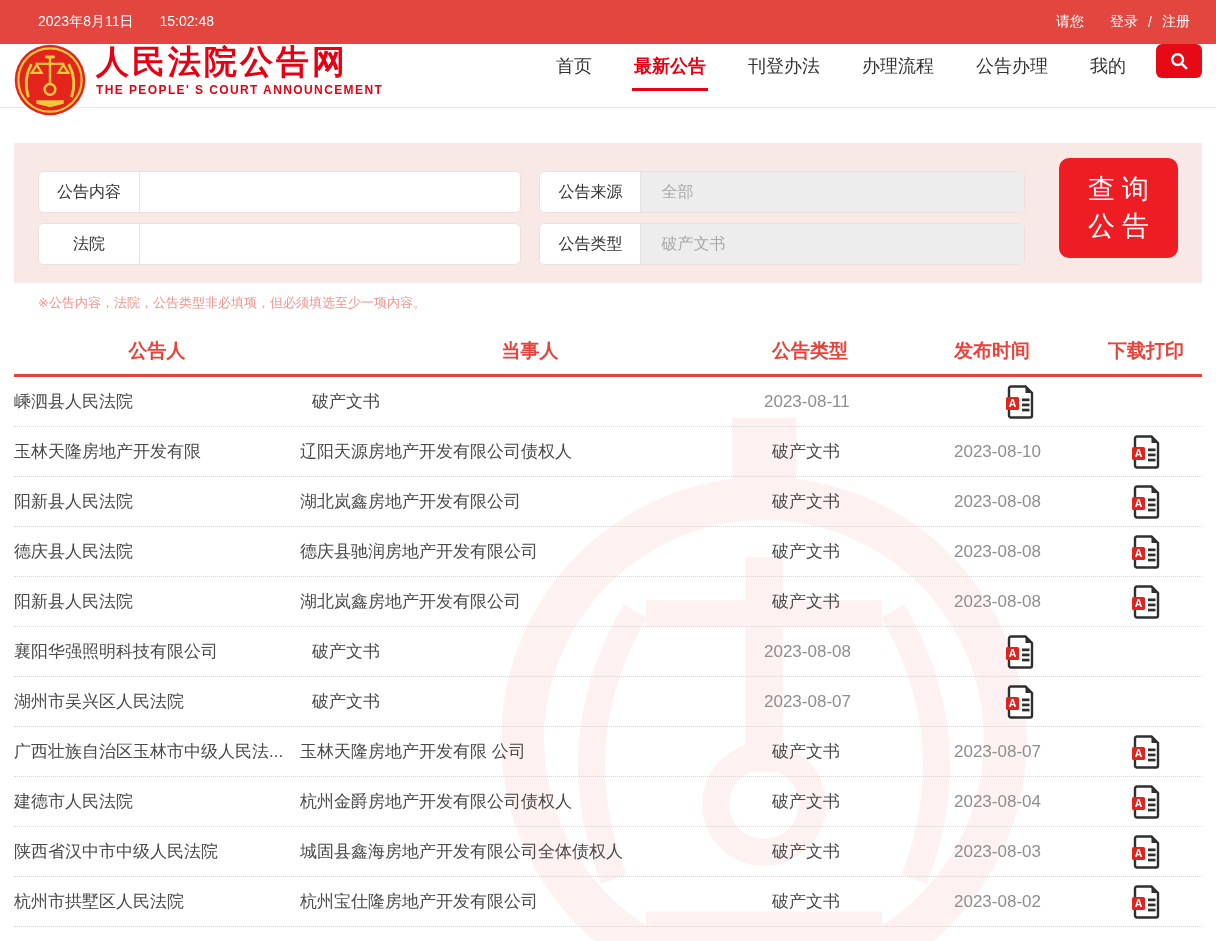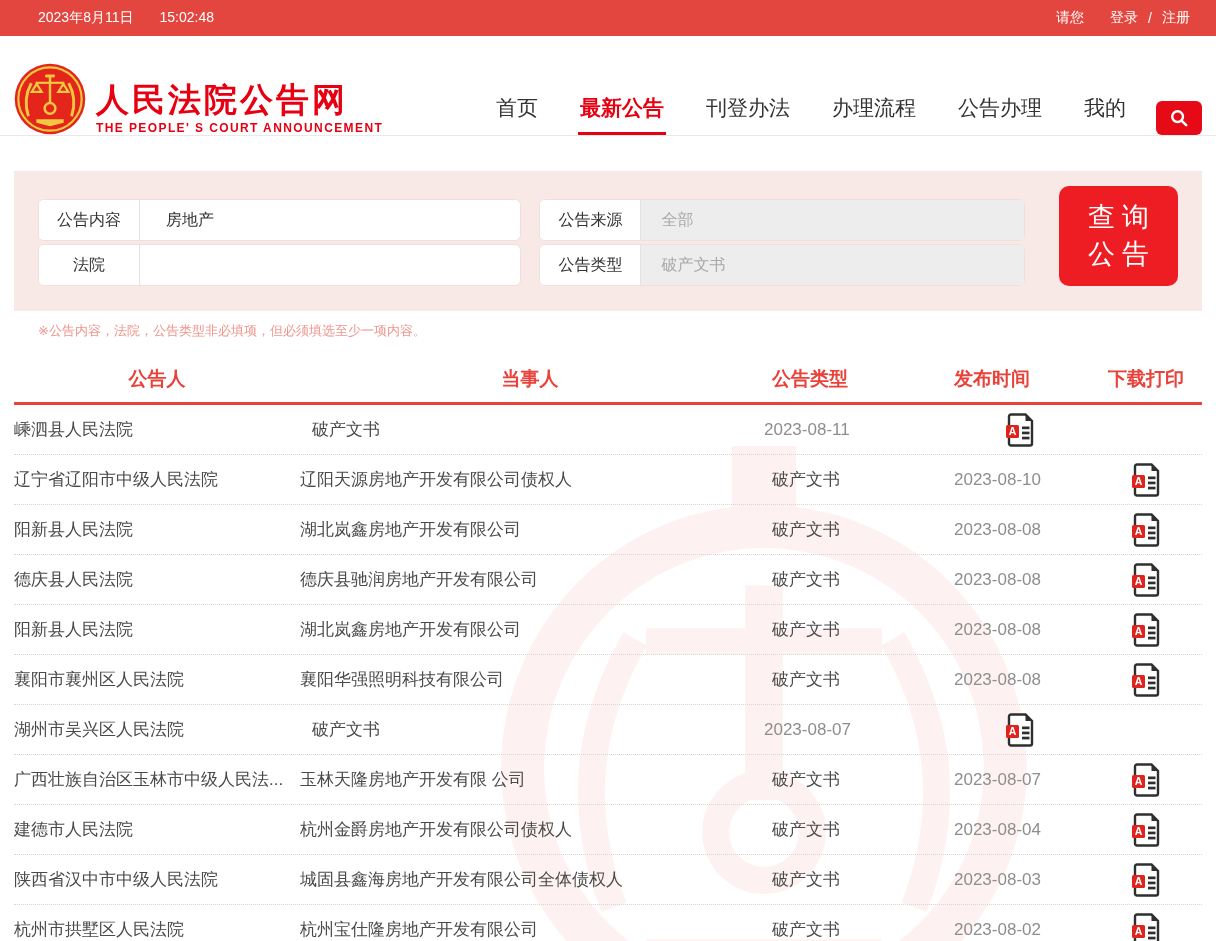--- a/index.html
+++ b/index.html
@@ -1,44 +1,44 @@
 <!DOCTYPE html>
 <html><head>
 <meta charset="utf-8">
 <style>
   * { margin:0; padding:0; box-sizing:border-box; }
   html,body { width:1216px; height:941px; overflow:hidden; background:#fff;
     font-family:"Liberation Sans","DejaVu Sans",sans-serif; }
 
   
-  .topbar { height:36px; background:#e2463e; color:#fff; font-size:14px;
+  .topbar { height:44px; background:#e2463e; color:#fff; font-size:14px;
     display:flex; align-items:center; justify-content:space-between; padding:0 26px 0 38px; }
   .topbar .left { display:flex; gap:26px; }
   .topbar .right { display:flex; gap:10px; align-items:center;text-align:right; }
   .topbar .greet { margin-right:16px; }
   .topbar .lnk { cursor:pointer; }
 
   
-  .header { height:100px; display:flex; align-items:flex-end; padding:0 14px;
+  .header { height:64px; display:flex; align-items:flex-start; padding:0 14px;
     border-bottom:1px solid #e9e9e9; background:#fff; }
   .logo { width:72px; height:72px; flex-shrink:0; }
   .brand { margin-left:10px; }
   .brand .title { font-size:33px; font-weight:bold; color:#e60012; letter-spacing:3px; line-height:1.1; }
   .brand .subtitle { font-size:12px; font-weight:bold; color:#e60012; letter-spacing:1.4px; margin-top:3px; }
-  .nav { margin-left:auto; display:flex; align-items:center; gap:38px; font-size:21px; color:#333; }
+  .nav { margin-left:auto; display:flex; align-items:center; gap:38px; font-size:18px; color:#333; }
   .nav-item { cursor:pointer; padding:10px 2px; border-bottom:3px solid transparent; white-space:nowrap; }
   .nav-item.active { color:#e60012; border-bottom-color:#e60012; font-weight:bold; }
   .search-btn { width:46px; height:34px; background:#e60a16; border-radius:6px; margin-left:28px;
     display:flex; align-items:center; justify-content:center; cursor:pointer; border:none; flex-shrink:0; }
 
   
   .main { margin:0 14px; }
   .panel { margin-top:35px; background:#f9e9e6; height:140px; padding:28px 24px 18px 24px;
     display:flex; align-items:flex-start; }
-  .fcol { display:flex; flex-direction:column; gap:3px; }
+  .fcol { display:flex; flex-direction:column; gap:10px; }
   .fcol.c1 { width:487px; }
   .fcol.c2 { width:489px; margin-left:18px; }
   .field { height:42px; background:#fff; border:1px solid #efe0dd; border-radius:6px;
     display:flex; align-items:stretch; overflow:hidden; }
   .field-label { width:101px; flex-shrink:0; display:flex; align-items:center; justify-content:center;
     font-size:16px; color:#333; border-right:1px solid #e4e4e4; background:#fff; }
   .field input { flex:1; min-width:0; border:none; outline:none; background:transparent;
     font-size:16px; color:#333; padding:0 26px; font-family:inherit; }
   .field.gray input { background:#ededed; color:#a9a9a9; padding:0 20px; }
   .field.gray input::placeholder { color:#a9a9a9; opacity:1; }
@@ -115,21 +115,20 @@
     </svg>
   </button>
 </div>
 
 <div class="main">
 
   <div class="panel">
     <div class="fcol c1">
       <div class="field">
         <div class="field-label">公告内容</div>
-        <input type="text" value="房地产" style="">
       </div>
       <div class="field">
         <div class="field-label">法院</div>
         <input type="text" value="" style="">
       </div>
     </div>
     <div class="fcol c2">
       <div class="field gray">
         <div class="field-label">公告来源</div>
         <input type="text" placeholder="全部" style="">
@@ -174,21 +173,21 @@
         <rect x="1" y="12" width="13" height="13" rx="1.5" fill="#e0231c"></rect>
         <text x="7.6" y="22" font-size="10.5" font-weight="bold" fill="#fff" text-anchor="middle" font-family="Liberation Sans, sans-serif">A</text>
         <rect x="17" y="13.5" width="7.5" height="2.7" fill="#2f2f2f"></rect>
         <rect x="17" y="18.6" width="7.5" height="2.7" fill="#2f2f2f"></rect>
         <rect x="17" y="23.7" width="7.5" height="2.7" fill="#2f2f2f"></rect>
       </svg>
     </div>
   </div>
 
   <div class="trow">
-    <div class="c1">辽宁省辽阳市中级人民法院</div>
+    <div class="c1">玉林天隆房地产开发有限</div>
     <div class="c2">辽阳天源房地产开发有限公司债权人</div>
     <div class="c3">破产文书</div>
     <div class="c4">2023-08-10</div>
     <div class="c5">
       <svg class="pdf-icon" width="30" height="34" viewBox="0 0 30 34">
         <path d="M6 1.5 h14.5 l6.5 6.5 v22.5 a2 2 0 0 1 -2 2 h-19 a2 2 0 0 1 -2 -2 v-27 a2 2 0 0 1 2 -2 z" fill="#fff" stroke="#2f2f2f" stroke-width="2.4"></path>
         <path d="M20.5 1.5 l6.5 6.5 h-6.5 z" fill="#2f2f2f"></path>
         <rect x="1" y="12" width="13" height="13" rx="1.5" fill="#e0231c"></rect>
         <text x="7.6" y="22" font-size="10.5" font-weight="bold" fill="#fff" text-anchor="middle" font-family="Liberation Sans, sans-serif">A</text>
         <rect x="17" y="13.5" width="7.5" height="2.7" fill="#2f2f2f"></rect>
@@ -246,21 +245,20 @@
         <rect x="1" y="12" width="13" height="13" rx="1.5" fill="#e0231c"></rect>
         <text x="7.6" y="22" font-size="10.5" font-weight="bold" fill="#fff" text-anchor="middle" font-family="Liberation Sans, sans-serif">A</text>
         <rect x="17" y="13.5" width="7.5" height="2.7" fill="#2f2f2f"></rect>
         <rect x="17" y="18.6" width="7.5" height="2.7" fill="#2f2f2f"></rect>
         <rect x="17" y="23.7" width="7.5" height="2.7" fill="#2f2f2f"></rect>
       </svg>
     </div>
   </div>
 
   <div class="trow">
-    <div class="c1">襄阳市襄州区人民法院</div>
     <div class="c2">襄阳华强照明科技有限公司</div>
     <div class="c3">破产文书</div>
     <div class="c4">2023-08-08</div>
     <div class="c5">
       <svg class="pdf-icon" width="30" height="34" viewBox="0 0 30 34">
         <path d="M6 1.5 h14.5 l6.5 6.5 v22.5 a2 2 0 0 1 -2 2 h-19 a2 2 0 0 1 -2 -2 v-27 a2 2 0 0 1 2 -2 z" fill="#fff" stroke="#2f2f2f" stroke-width="2.4"></path>
         <path d="M20.5 1.5 l6.5 6.5 h-6.5 z" fill="#2f2f2f"></path>
         <rect x="1" y="12" width="13" height="13" rx="1.5" fill="#e0231c"></rect>
         <text x="7.6" y="22" font-size="10.5" font-weight="bold" fill="#fff" text-anchor="middle" font-family="Liberation Sans, sans-serif">A</text>
         <rect x="17" y="13.5" width="7.5" height="2.7" fill="#2f2f2f"></rect>

